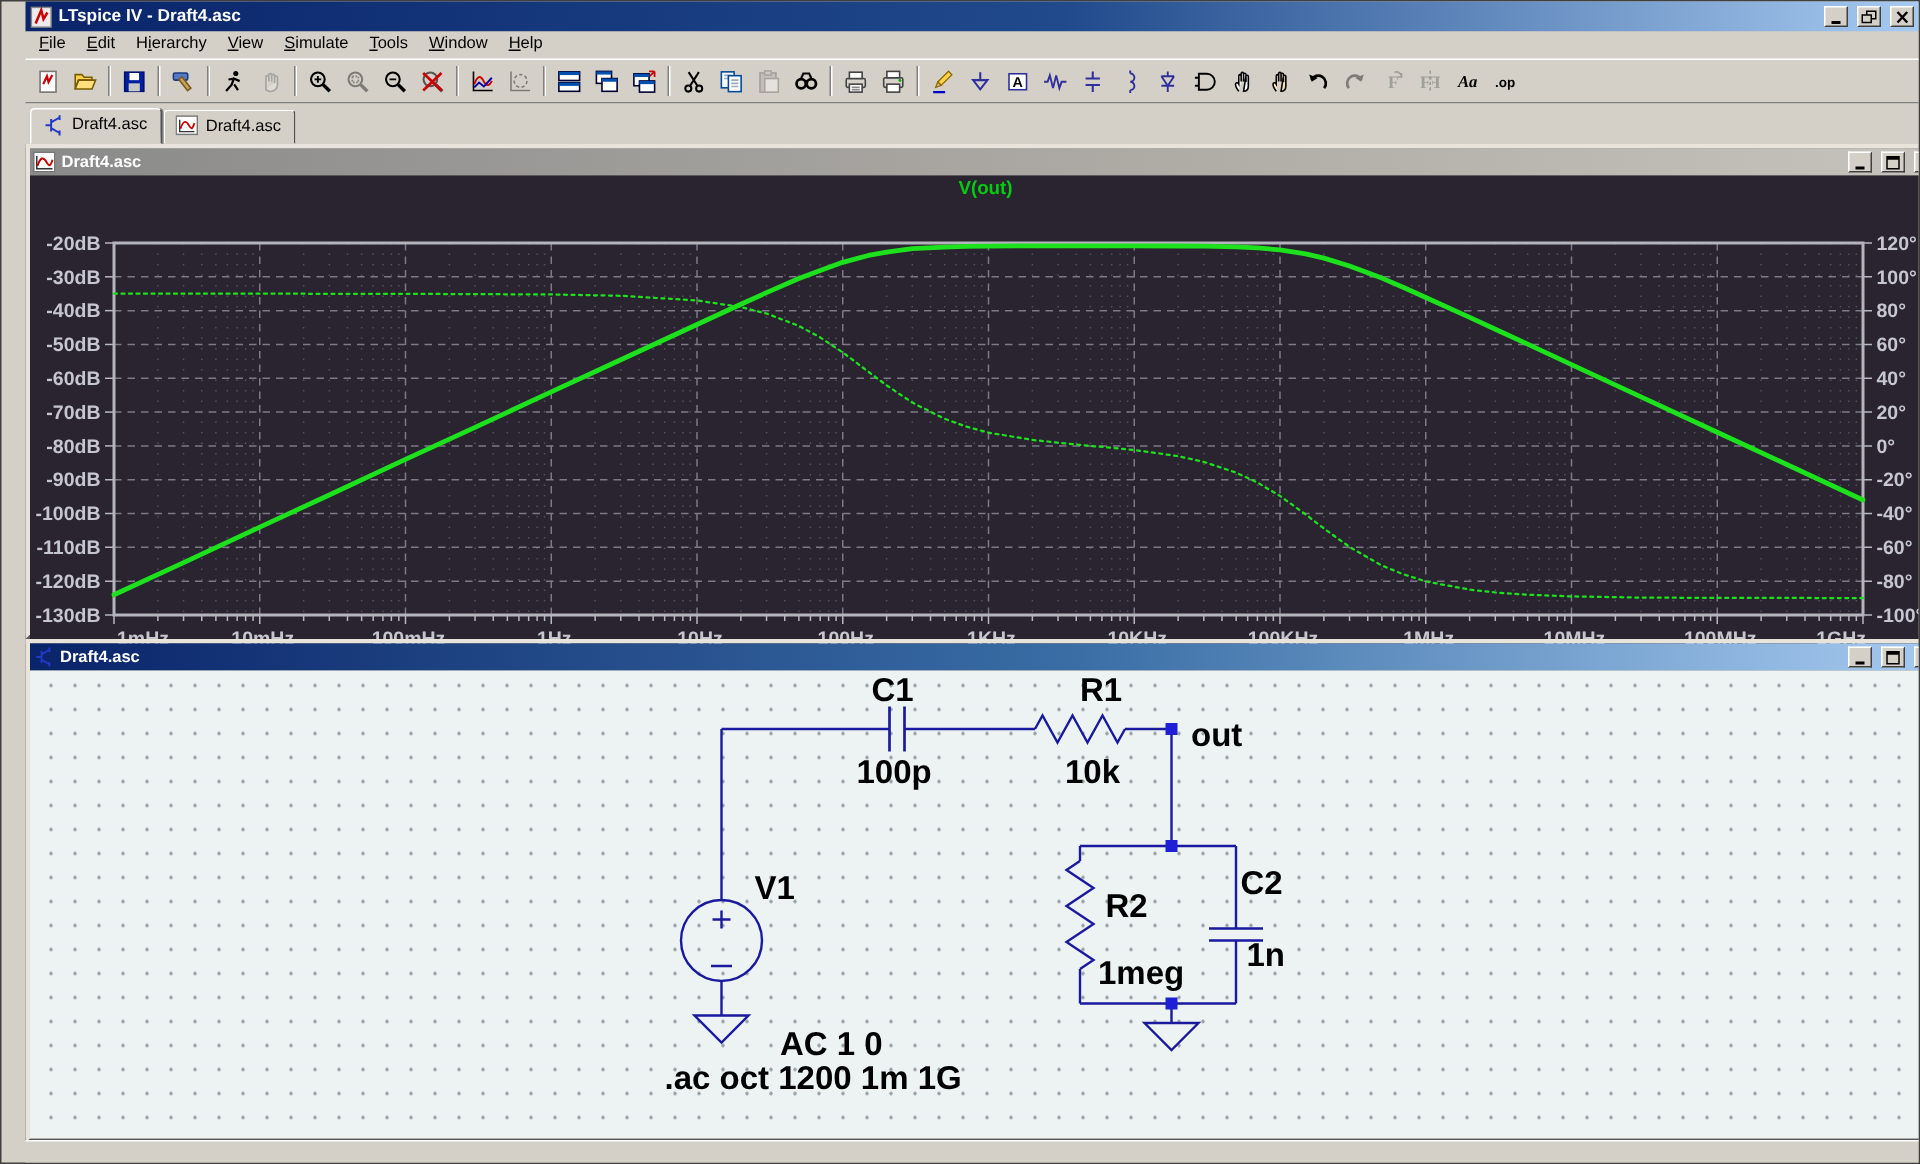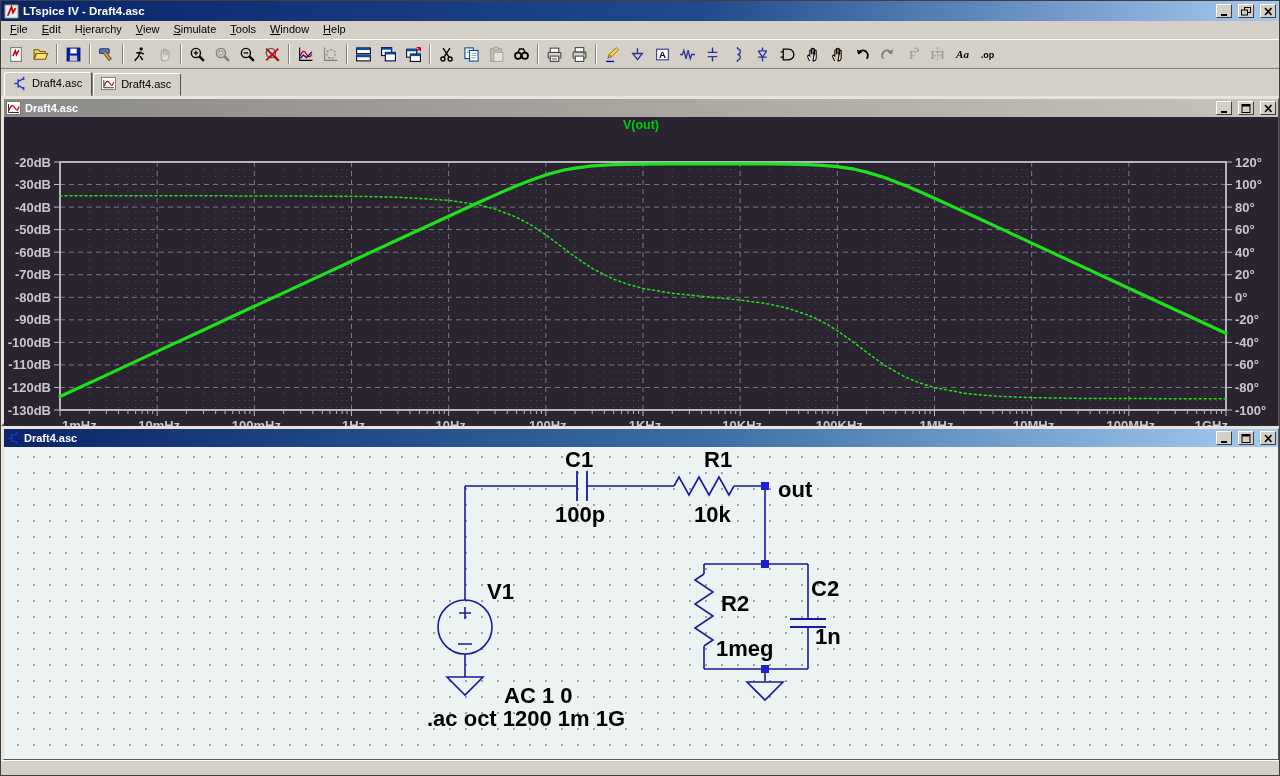--- a/index.html
+++ b/index.html
@@ -1,18 +1,18 @@
 <!DOCTYPE html>
 <html><head>
 <meta charset="utf-8">
 <style>
   * { box-sizing: border-box; margin: 0; padding: 0; }
   html,body { width:1280px; height:776px; overflow:hidden; }
   body { font-family:"Liberation Sans",sans-serif; background:#D4D0C8; }
-  .app { width:1280px; height:776px; display:flex; flex-direction:column; border:1px solid #404040; }
+  .app { width:1280px; height:776px; display:flex; flex-direction:column; border:1px solid #404040;padding-left:16px; }
 
   
   .titlebar { height:20px; flex:0 0 20px; background:linear-gradient(90deg,#0A246A 0%,#204A8C 55%,#A6CAF0 100%);
     display:flex; align-items:center; padding:0 3px; gap:4px; }
   .titlebar .ttext { color:#fff; font-weight:bold; font-size:11.5px; flex:1; white-space:nowrap; }
   .wbtn { width:16px; height:14px; background:#D4D0C8; border:1px solid; border-color:#FFFFFF #404040 #404040 #FFFFFF;
     display:flex; align-items:center; justify-content:center; margin-left:2px; }
   .wbtn svg { display:block; }
 
   

